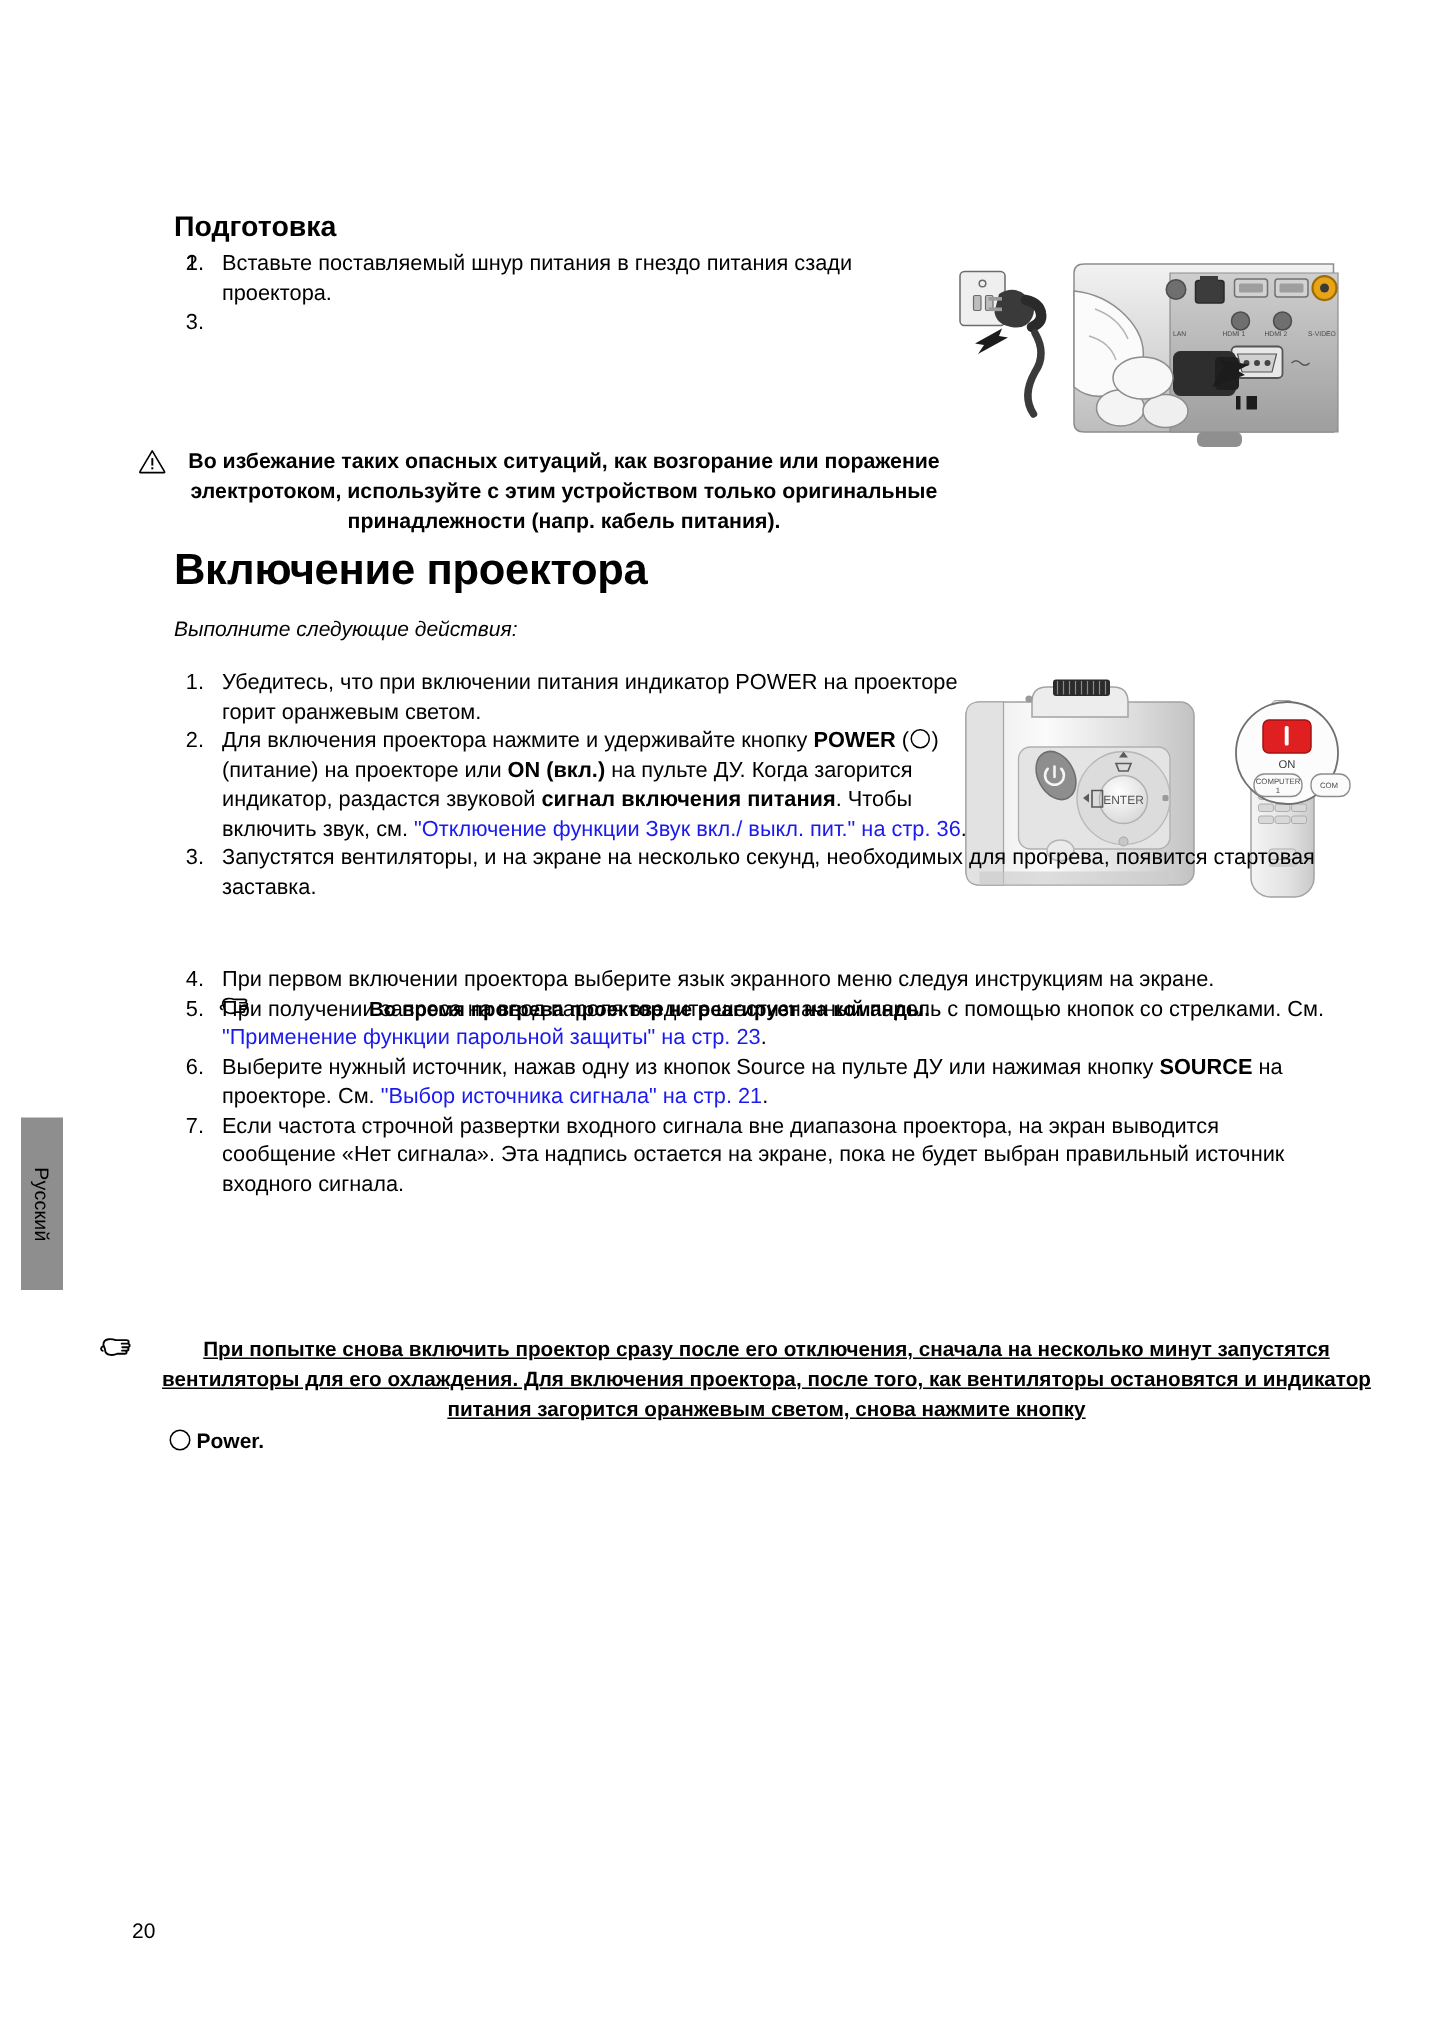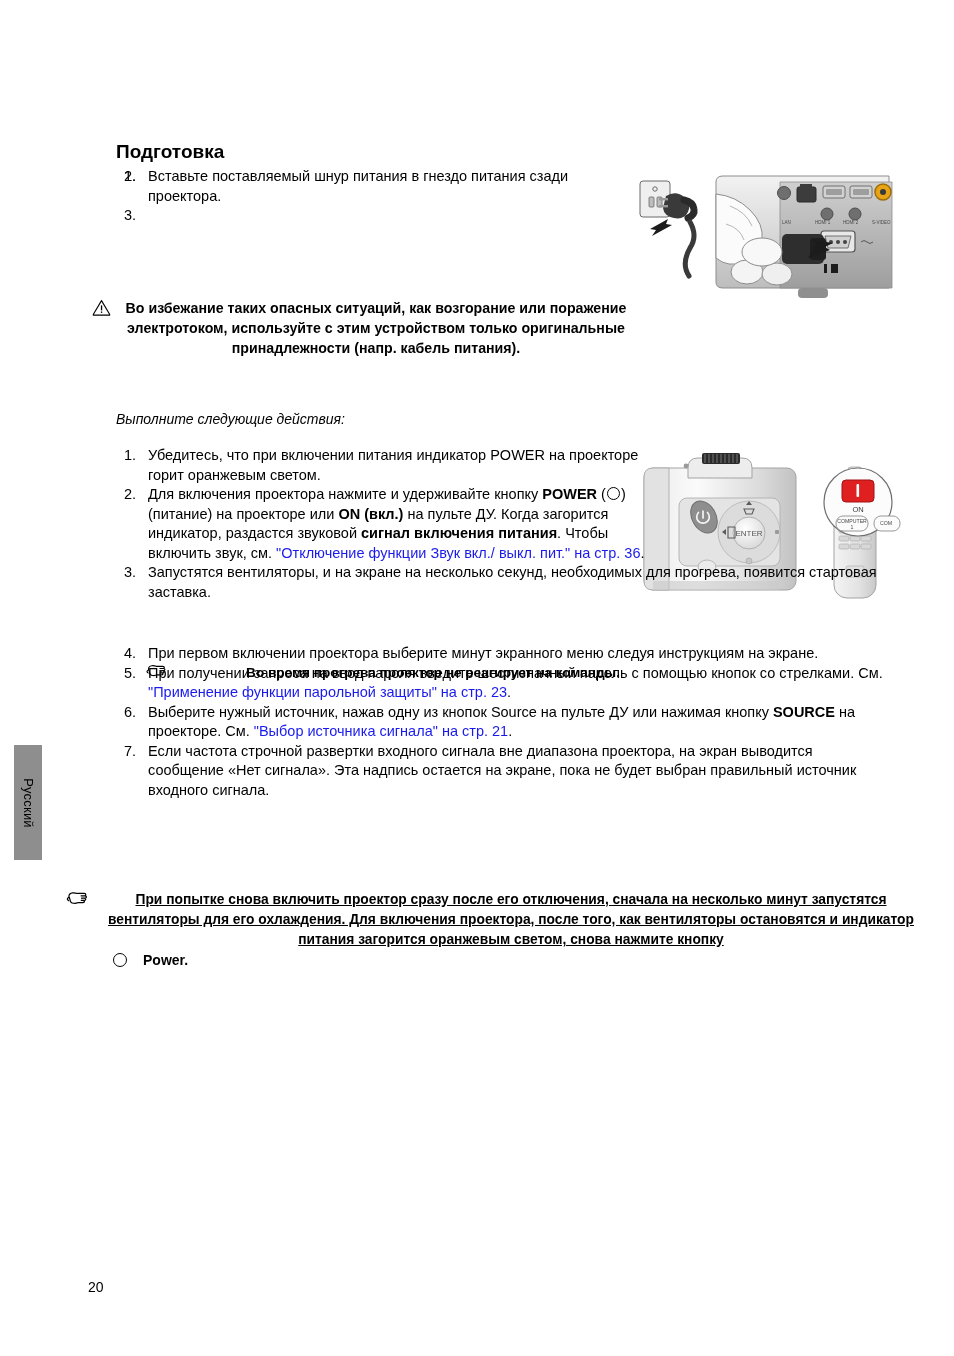--- a/index.html
+++ b/index.html
@@ -138,21 +138,21 @@
   }
 
   .power-line {
     position: absolute;
     left: 113px;
     top: 952px;
     font-size: 14px;
     font-weight: bold;
     display: flex;
     align-items: center;
-    gap: 16px;
+    gap: 4px;
   }
 
   .circle-glyph {
     display: inline-block;
     width: 12px;
     height: 12px;
     border: 1.6px solid #000;
     border-radius: 50%;
     vertical-align: -1px;
   }
@@ -285,20 +285,21 @@
       <ellipse cx="135" cy="106" rx="16" ry="12" fill="#f4f4f4" stroke="#8d8d8d"></ellipse>
       <ellipse cx="165" cy="108" rx="15" ry="11" fill="#efefef" stroke="#8d8d8d"></ellipse>
       <ellipse cx="150" cy="86" rx="20" ry="14" fill="#f8f8f8" stroke="#8d8d8d"></ellipse>
 
       <path d="M196 92 l22 -8 l-5 -3 l8 -4 l-20 -3 l3 4 z" fill="#1c1c1c"></path>
       <rect x="212" y="98" width="3" height="9" fill="#1c1c1c"></rect>
       <path d="M219 98 l7 0 l0 9 l-7 0 z" fill="#1c1c1c"></path>
     </svg>
   </div>
 
+  <h2 class="subtitle">Включение проектора</h2>
 
   <div class="lead">Выполните следующие действия:</div>
 
   <div class="figure" id="fig-top">
     <svg width="272" height="172" viewBox="0 0 272 172">
       <defs>
         <linearGradient id="pGrad" x1="0" y1="0" x2="1" y2="0">
           <stop offset="0" stop-color="#e9e9e9"></stop>
           <stop offset="0.35" stop-color="#fbfbfb"></stop>
           <stop offset="0.75" stop-color="#dcdcdc"></stop>
@@ -406,21 +407,21 @@
 
     <li style="width:745px;">
       <span class="num">3.</span>
       <span>Запустятся вентиляторы, и на экране на несколько секунд, необходимых для прогрева, появится стартовая заставка.</span>
     </li>
 
     <li style="height:42px;padding:0;"></li>
 
     <li style="width:750px;">
       <span class="num">4.</span>
-      <span>При первом включении проектора выберите минут экранного меню следуя инструкциям на экране.</span>
+      <span>При первом включении проектора выберите язык экранного меню следуя инструкциям на экране.</span>
     </li>
 
     <li style="width:750px;">
       <span class="num">5.</span>
       <span>При получении запроса на ввод пароля введите шестизначный пароль с помощью кнопок со стрелками. См. </span><span class="link">"Применение функции парольной защиты" на стр. 23</span><span>.</span>
     </li>
 
     <li style="width:752px;">
       <span class="num">6.</span>
       <span>Выберите нужный источник, нажав одну из кнопок Source на пульте ДУ или нажимая кнопку </span><b>SOURCE</b><span> на проекторе. См. </span><span class="link">"Выбор источника сигнала" на стр. 21</span><span>.</span>

